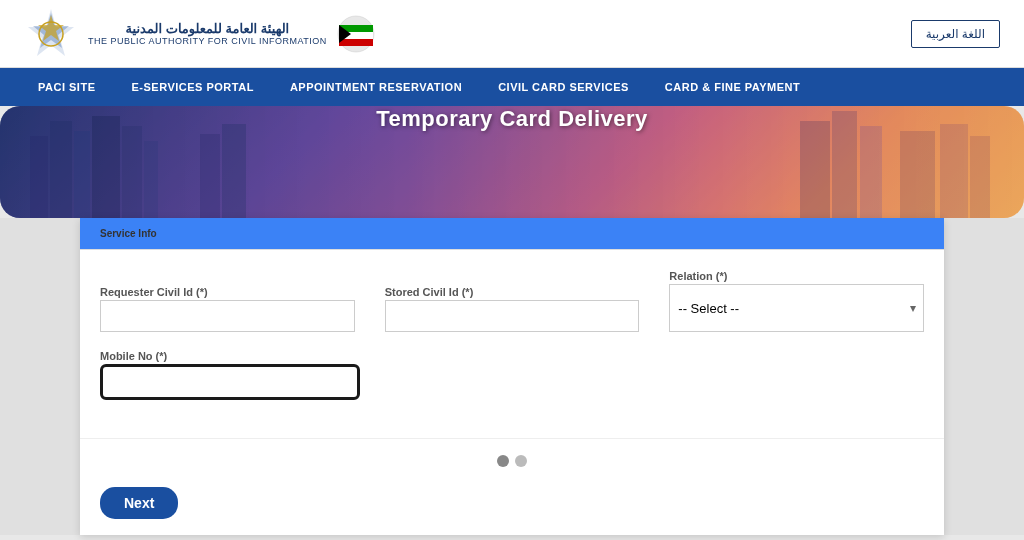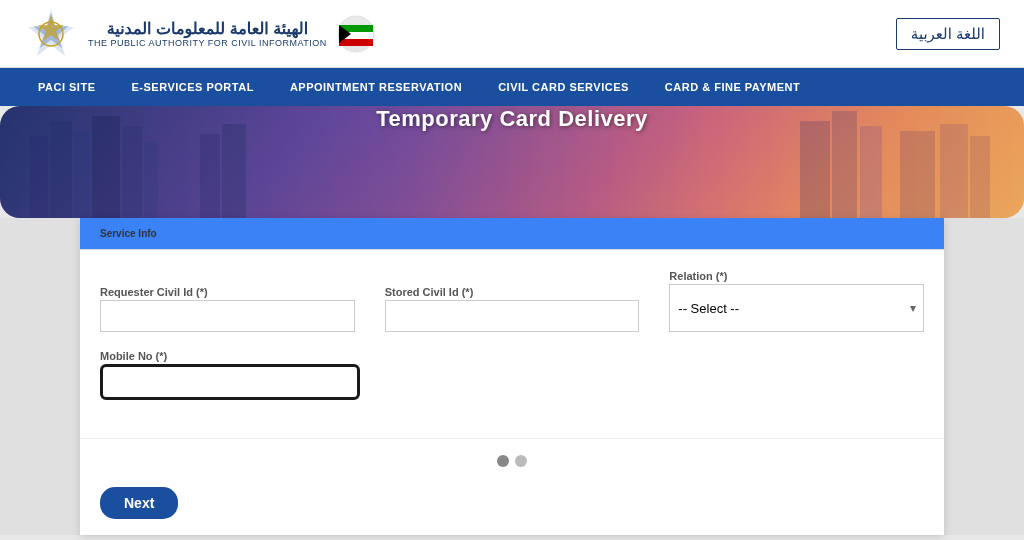--- a/index.html
+++ b/index.html
@@ -30,40 +30,40 @@
     .logo-emblem {
       width: 54px;
       height: 54px;
     }
     .logo-text-block {
       display: flex;
       flex-direction: column;
       align-items: center;
     }
     .logo-arabic {
-      font-size: 16px;
+      font-size: 13px;
       color: #1a3a6b;
       font-weight: bold;
       direction: rtl;
     }
     .logo-english {
       font-size: 9px;
       color: #1a3a6b;
       letter-spacing: 0.5px;
     }
     .kuwait-flag {
       width: 38px;
       height: 38px;
     }
     .lang-btn {
       border: 1px solid #1a3a6b;
       background: #fff;
       color: #1a3a6b;
       padding: 6px 14px;
-      font-size: 15px;
+      font-size: 12px;
       cursor: pointer;
       border-radius: 2px;
       direction: rtl;
     }
 
     
     .nav {
       background: #1a4fa0;
       display: flex;
       align-items: center;

